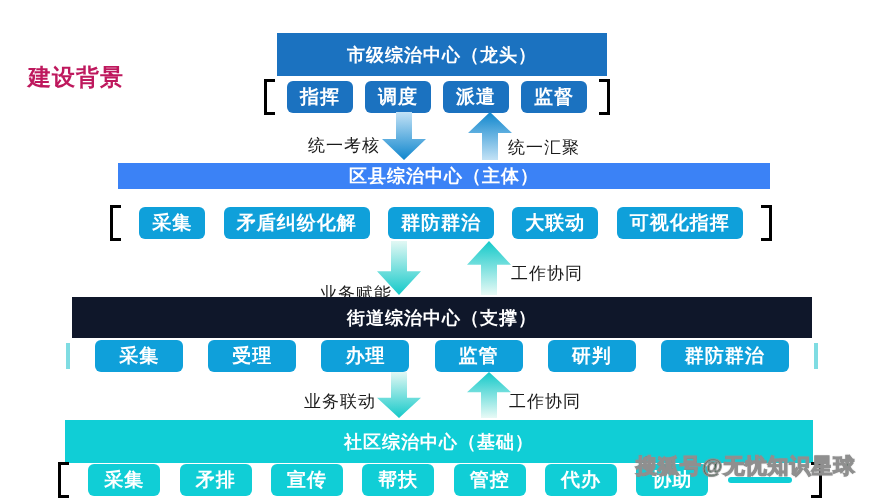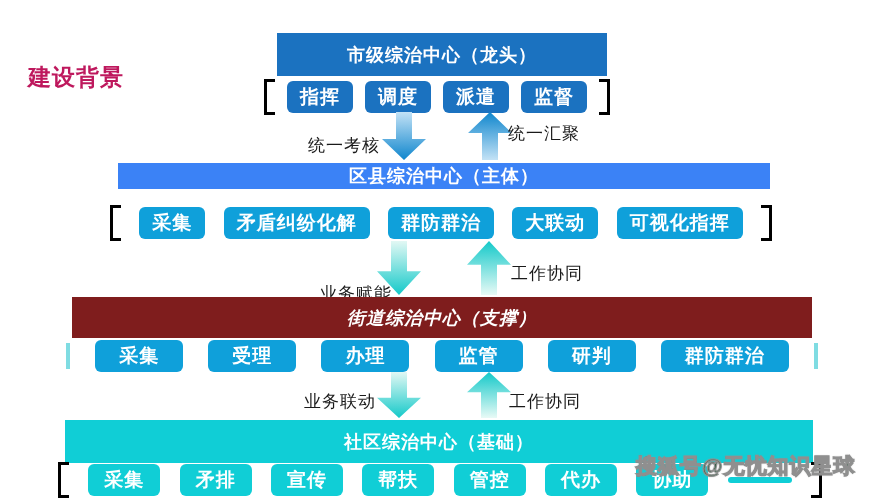--- a/index.html
+++ b/index.html
@@ -10,21 +10,21 @@
   .title {
     position:absolute; left:28px; top:36px;
     font-size:23px; font-weight:bold; color:#be185d; letter-spacing:1px;margin-top:26px;
   }
   .hdr {
     position:absolute; color:#fff; font-weight:bold; font-size:18px;
     display:flex; align-items:center; justify-content:center; letter-spacing:1px;
   }
   .lv1-header { left:277px; top:33px;  width:330px; height:43px; background:#1b72c0; }
   .lv2-header { left:118px; top:163px; width:652px; height:26px; background:#3b82f6; }
-  .lv3-header { left:72px;  top:297px; width:740px; height:41px; background:#7f1d1d;font-style:italic; }
+  .lv3-header { left:72px;  top:297px; width:740px; height:41px; background:#0f172a; }
   .lv4-header { left:65px;  top:420px; width:748px; height:43px; background:#10ced6; }
 
   .chiprow {
     position:absolute; display:flex; align-items:center; justify-content:space-between;
   }
   .lv1-chips { left:264px; top:83px;  width:346px; height:28px; }
   .lv2-chips { left:110px; top:208px; width:662px; height:29px; }
   .lv3-chips { left:66px;  top:342px; width:752px; height:28px; }
   .lv4-chips { left:58px;  top:466px; width:764px; height:28px; }
 
@@ -54,21 +54,21 @@
   .a2d { left:377px; top:241px; height:54px; }
   .a2u { left:467px; top:241px; height:54px; }
   .a3d { left:377px; top:372px; height:46px; }
   .a3u { left:467px; top:372px; height:46px; }
   .arrow svg { width:100%; height:100%; display:block; }
 
   .clabel {
     position:absolute; font-size:17px; color:#1a1a1a; white-space:nowrap; letter-spacing:1px;
   }
   .l1d { left:308px; top:134px; }
-  .l1u { left:508px; top:122px; }
+  .l1u { left:508px; top:136px; }
   .l2d { left:320px; top:262px;margin-top:20px; }
   .l2u { left:511px; top:262px; }
   .l3d { left:304px; top:390px; }
   .l3u { left:509px; top:390px; }
 
   .watermark {
     position:absolute; left:636px; top:452px; z-index:5;
     font-size:21px; font-weight:bold; color:#14532d;
     -webkit-text-stroke:1.2px #8f8f8f;
     text-shadow:0 0 2px #9a9a9a; letter-spacing:1px; white-space:nowrap;

